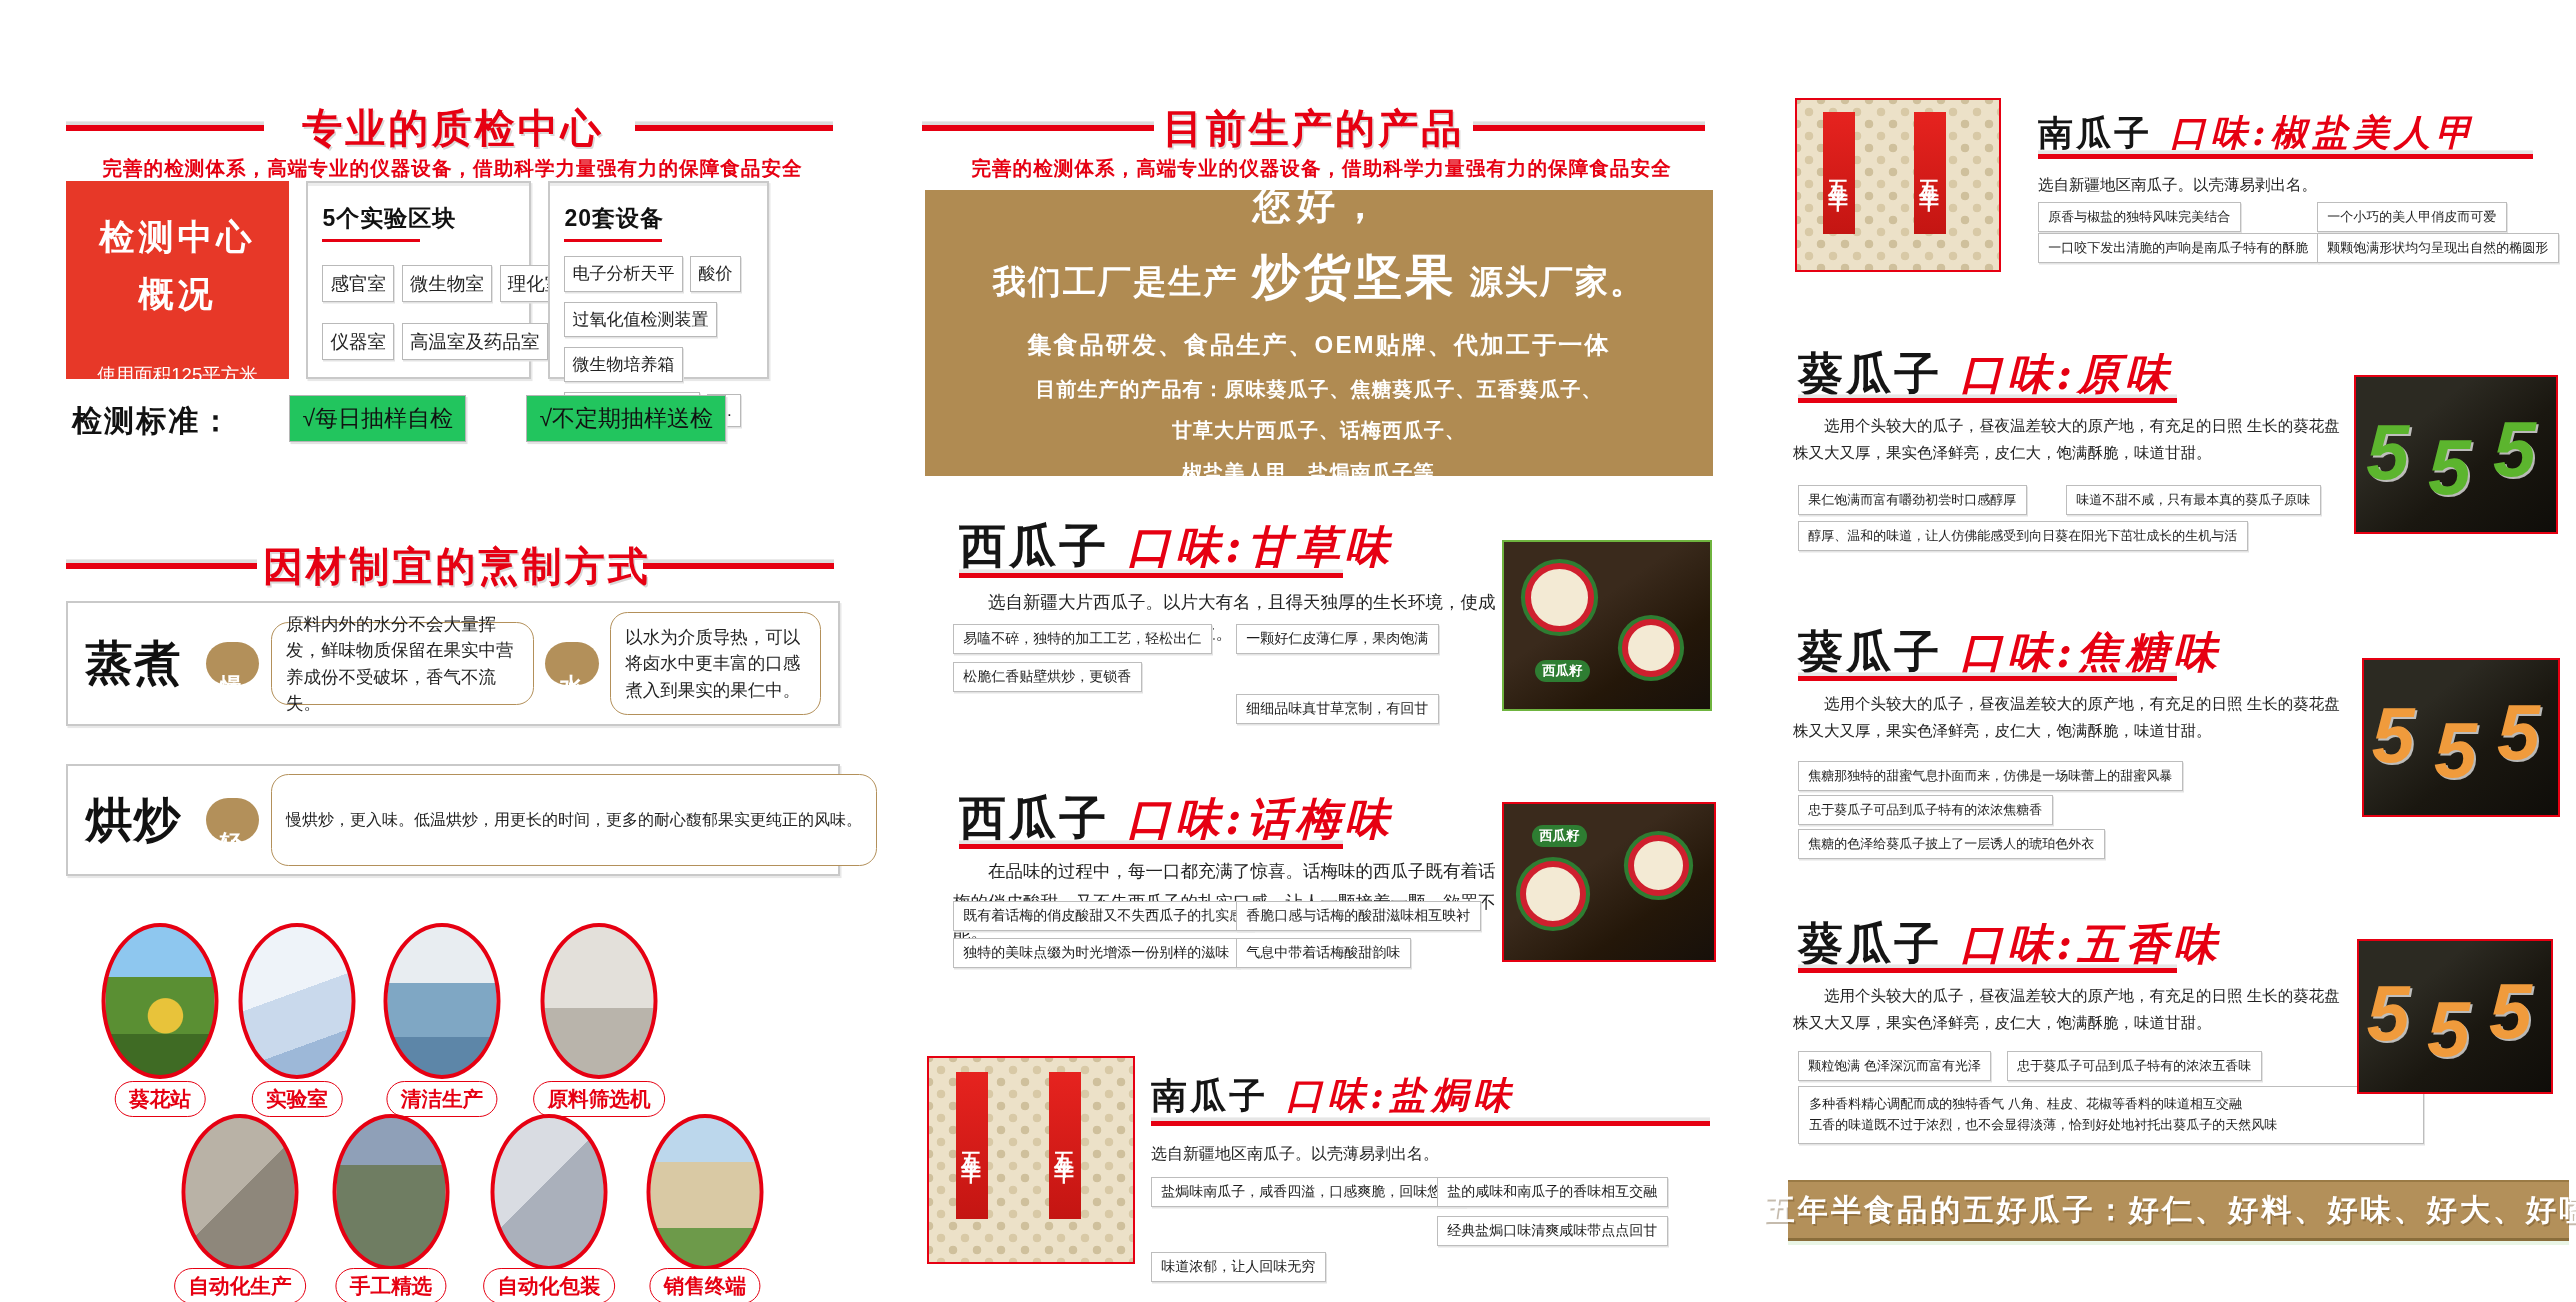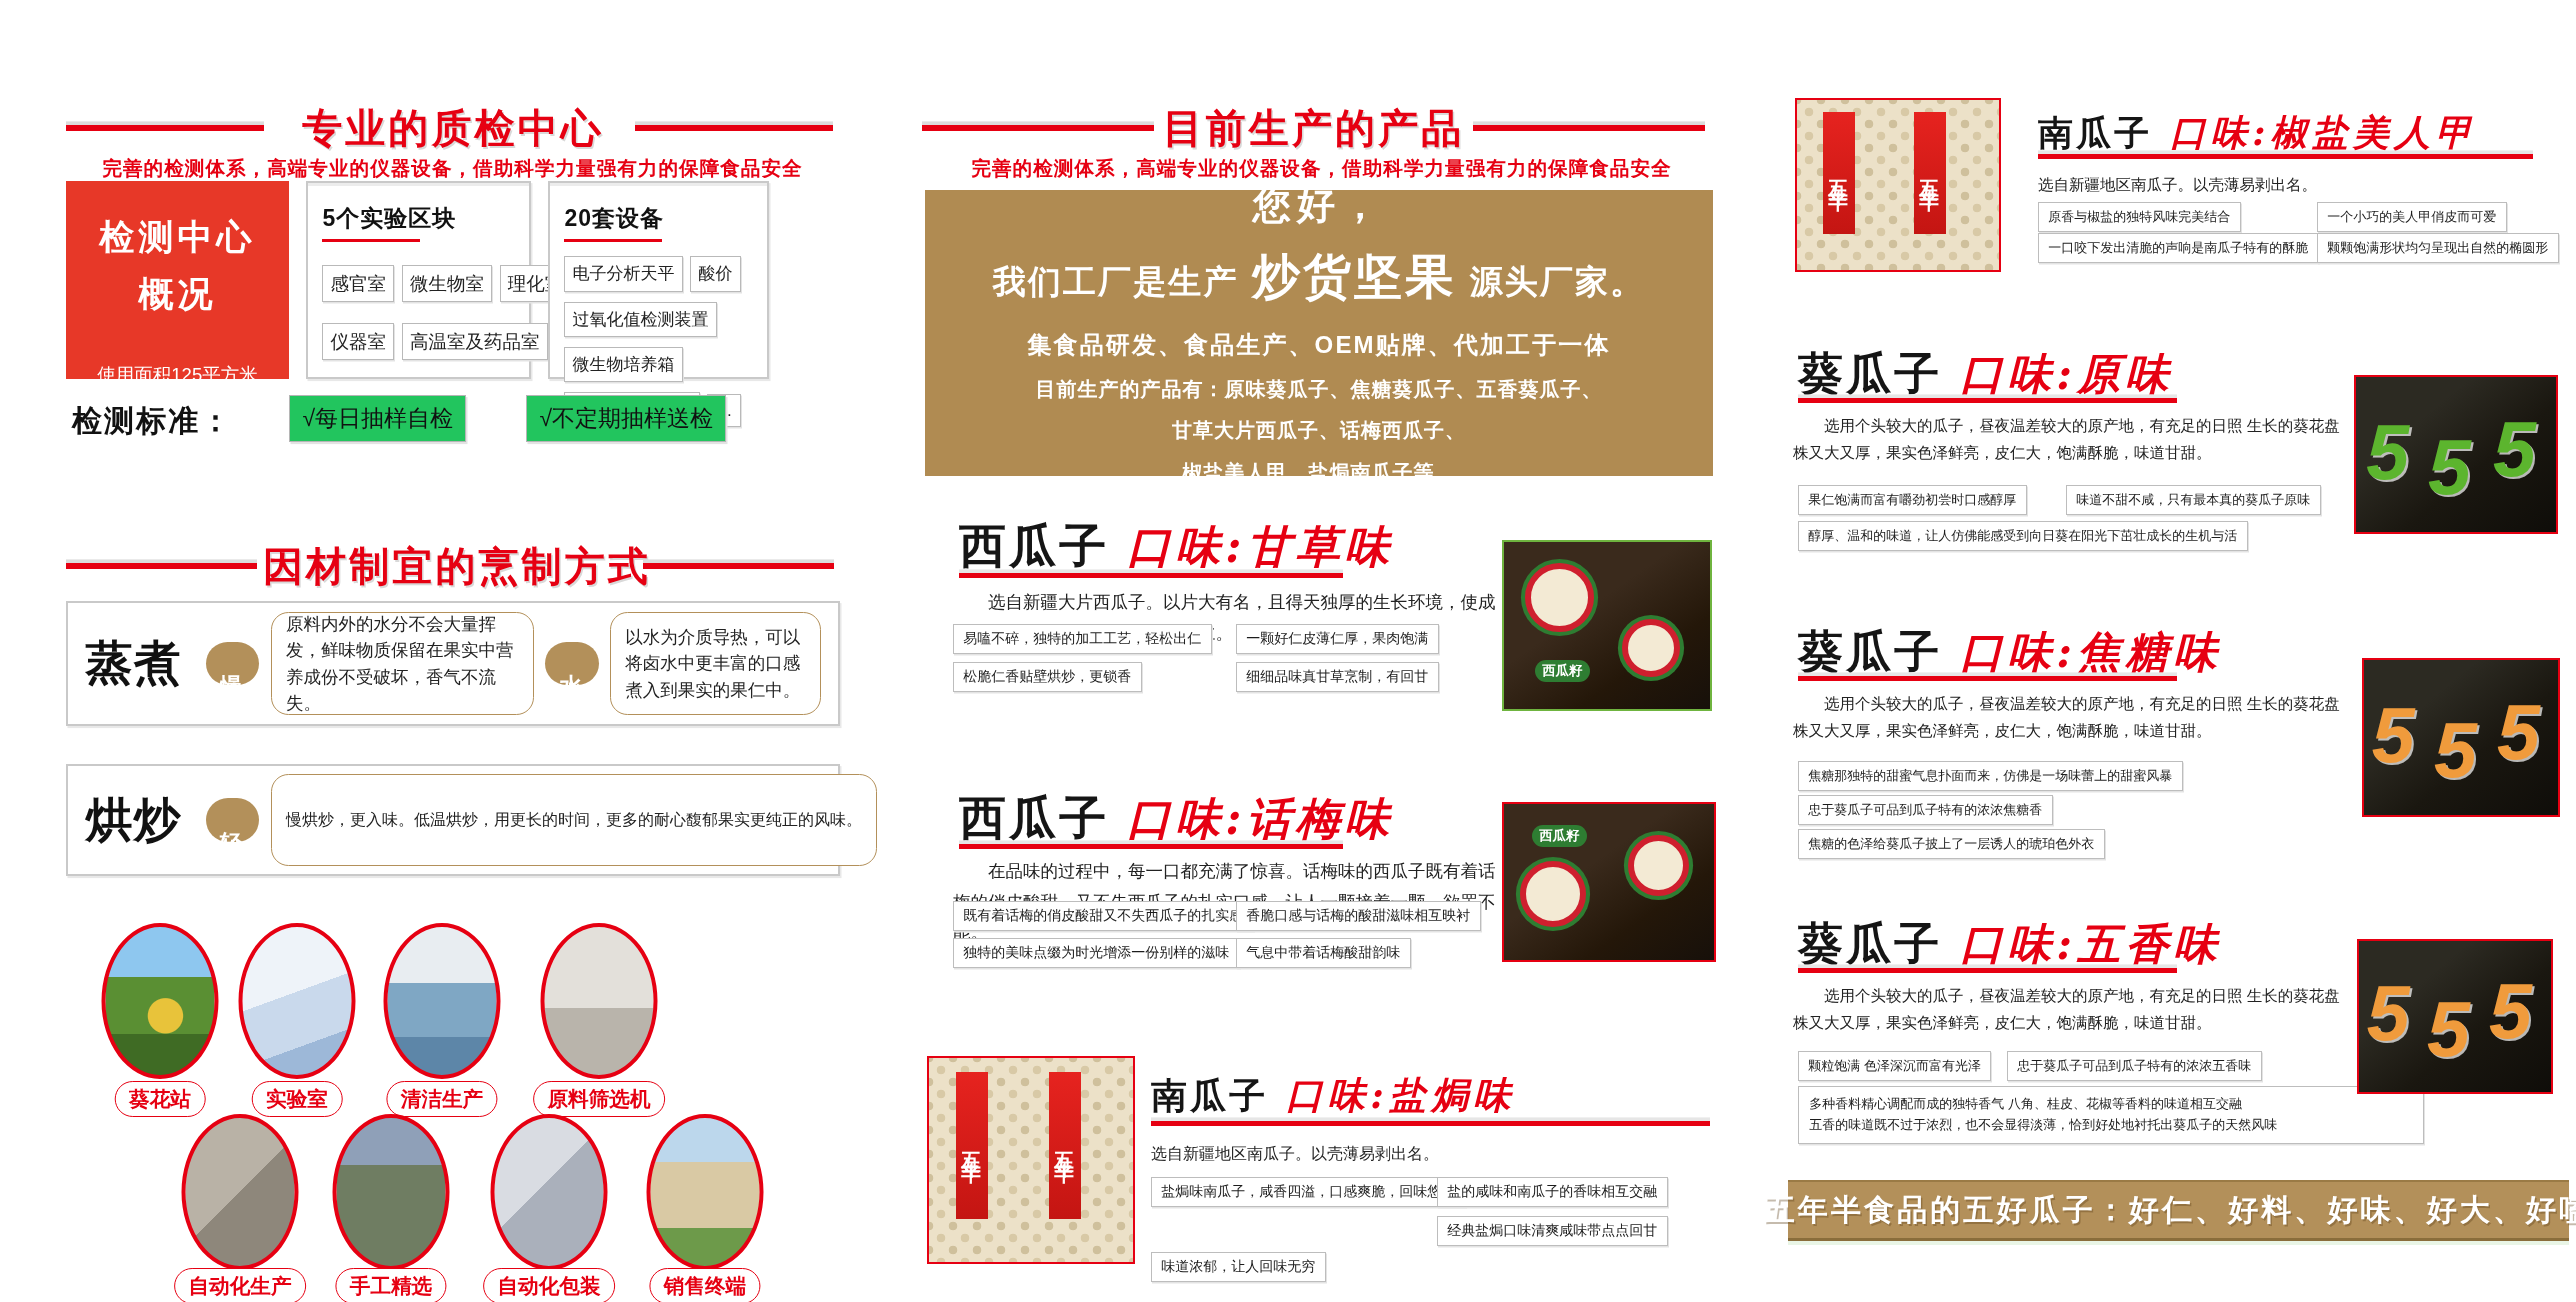--- a/index.html
+++ b/index.html
@@ -152,21 +152,21 @@
 <div class="abs std-tag" style="left:289px;top:395px">√每日抽样自检</div>
 <div class="abs std-tag" style="left:526px;top:395px">√不定期抽样送检</div>
 
 <div class="abs hline" style="left:66px;top:563px;width:191px"></div>
 <div class="abs sec-title" style="left:263px;top:539px;width:371px">因材制宜的烹制方式</div>
 <div class="abs hline" style="left:643px;top:563px;width:191px"></div>
 
 <div class="abs mcard" style="left:66px;top:601px;width:774px;height:125px">
   <div class="mname">蒸煮</div>
   <div class="badge">慢蒸</div>
-  <div class="bubble" style="width:263px;height:103px">原料内外的水分不会大量挥发，鲜味物质保留在果实中营养成份不受破坏，香气不流失。</div>
+  <div class="bubble" style="width:263px;height:83px">原料内外的水分不会大量挥发，鲜味物质保留在果实中营养成份不受破坏，香气不流失。</div>
   <div class="badge">水煮</div>
   <div class="bubble" style="flex:1;height:103px">以水为介质导热，可以将卤水中更丰富的口感煮入到果实的果仁中。</div>
 </div>
 
 <div class="abs mcard" style="left:66px;top:764px;width:774px;height:112px">
   <div class="mname">烘炒</div>
   <div class="badge">轻烘</div>
   <div class="bubble" style="flex:1;height:92px;font-size:16px;white-space:nowrap">慢烘炒，更入味。低温烘炒，用更长的时间，更多的耐心馥郁果实更纯正的风味。</div>
 </div>
 
@@ -210,21 +210,21 @@
 
 <div class="abs phead" style="left:959px;top:515px">
   <span class="pname" style="font-size:47px">西瓜子</span>
   <span class="pflavor" style="font-size:44px">口味:甘草味</span>
 </div>
 <div class="abs punder" style="left:959px;top:573px;width:384px"></div>
 <div class="abs para ind" style="left:953px;top:587px;width:544px;font-size:17.5px">选自新疆大片西瓜子。以片大有名，且得天独厚的生长环境，使成品后的西瓜子一嗑三片，轻松出仁。</div>
 <div class="abs tagbox mtag" style="left:953px;top:624px">易嗑不碎，独特的加工工艺，轻松出仁</div>
 <div class="abs tagbox mtag" style="left:1236px;top:624px">一颗好仁皮薄仁厚，果肉饱满</div>
 <div class="abs tagbox mtag" style="left:953px;top:662px">松脆仁香贴壁烘炒，更锁香</div>
-<div class="abs tagbox mtag" style="left:1236px;top:662px">细细品味真甘草烹制，有回甘</div>
+<div class="abs tagbox mtag" style="left:1236px;top:694px">细细品味真甘草烹制，有回甘</div>
 <div class="abs photo melon b-green" style="left:1502px;top:540px;width:210px;height:171px">
   <div class="seedlogo" style="left:20.6px;top:20.6px;width:57px;height:57px"></div>
   <div class="seedlogo" style="left:118px;top:77px;width:46px;height:46px"></div>
   <div class="greenpill" style="left:31px;top:118px">西瓜籽</div>
 </div>
 
 <div class="abs phead" style="left:959px;top:787px">
   <span class="pname" style="font-size:47px">西瓜子</span>
   <span class="pflavor" style="font-size:44px">口味:话梅味</span>
 </div>

